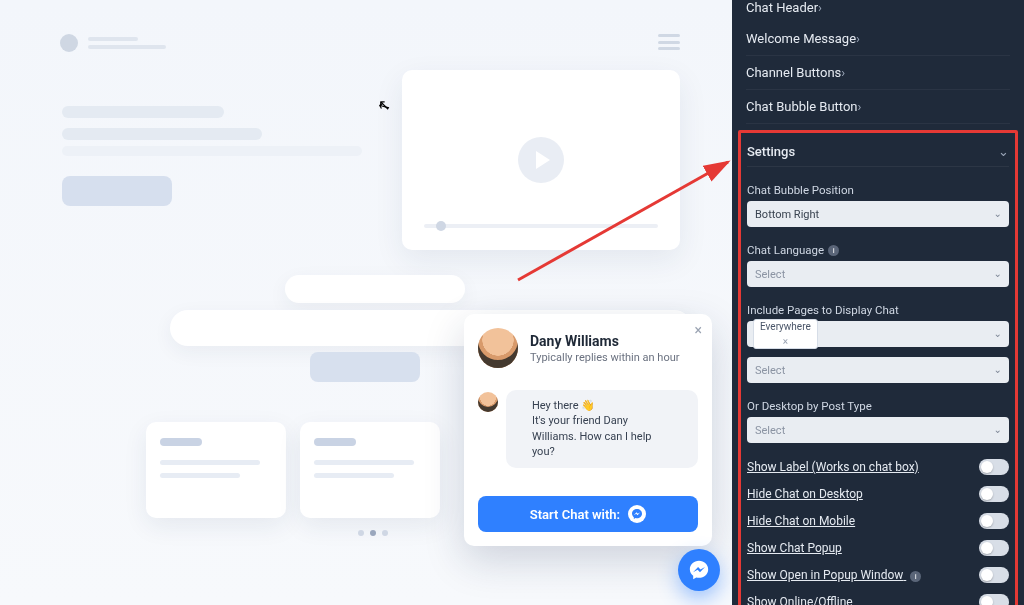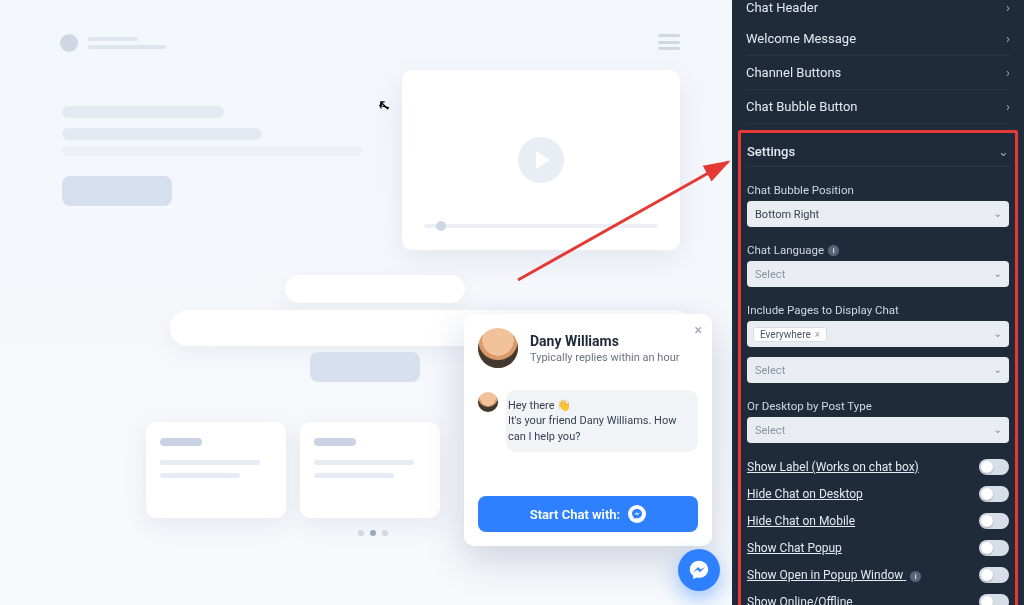--- a/index.html
+++ b/index.html
@@ -59,60 +59,60 @@
   }
   .chat-head { position:relative; padding:14px 2px 12px 14px; display:flex; gap:12px; align-items:center; }
   .chat-av { width:40px; height:40px; border-radius:50%; background: radial-gradient(circle at 50% 30%, #f2c29a 0 45%, #d89a6b 46% 100%); box-shadow: inset 0 -8px 0 0 #44392f; }
   .chat-name { font-size:14px; font-weight:700; color:#1f2937; }
   .chat-sub  { font-size:11px; color:#6b7280; margin-top:2px; }
   .chat-close { position:absolute; top:8px; right:10px; color:#9aa3b2; font-size:14px; cursor:pointer; }
 
   .chat-body { flex:1; padding:10px 14px 6px 14px; background:#fff; }
   .bubble { display:flex; gap:8px; }
   .bubble .mini-av { width:20px; height:20px; border-radius:50%; background: radial-gradient(circle at 50% 30%, #f2c29a 0 45%, #d89a6b 46% 100%); box-shadow: inset 0 -5px 0 0 #44392f; flex:0 0 auto; margin-top:2px;}
-  .bubble .msg { background:#f1f3f7; border-radius:10px; padding:8px 2px; font-size:11px; color:#374151; line-height:1.4; }
+  .bubble .msg { background:#f1f3f7; border-radius:10px; padding:8px 26px; font-size:11px; color:#374151; line-height:1.4; }
   .chat-cta { margin:10px 14px 14px 14px; height:36px; border-radius:8px; background:#2f80ff; color:#fff; display:flex; align-items:center; justify-content:center; gap:8px; font-size:13px; font-weight:600; }
   .msgr-icon { width:18px; height:18px; border-radius:50%; background:#fff; display:flex; align-items:center; justify-content:center; }
   .msgr-icon svg { fill:#2f80ff; }
 
   .fab { position:absolute; right:12px; bottom:14px; width:42px; height:42px; border-radius:50%; background:#2f80ff; display:flex; align-items:center; justify-content:center; box-shadow:0 8px 20px rgba(47,128,255,.45); }
   .fab svg { fill:#fff; }
 
   
   .cursor { position:absolute; left:378px; top:98px; font-size:14px; color:#000; }
   .arrow-svg { position:absolute; left:514px; top:156px; width:224px; height:128px; pointer-events:none; }
 
   
   .panel {
     width:292px; height:605px; background:#1f2a3a; color:#e5eaf1; overflow:hidden;
   }
   .acc { padding:0 14px; }
   .acc-row {
-    height:34px; display:flex; align-items:center; justify-content:space-between;
+    height:34px; display:flex; align-items:center; justify-content:flex-start;
     border-bottom:1px solid rgba(255,255,255,.05); font-size:13px; cursor:pointer;
   }
   .acc-row:first-child { height:22px; padding-top:0; align-items:flex-start; border-bottom:none; }
   .chev { color:#9aa6b8; }
 
   .highlight {
     margin:6px 6px 0 6px; border:3px solid #e53935; border-radius:2px; padding:4px 6px 8px 6px;
   }
   .sec-title { height:30px; display:flex; align-items:center; justify-content:space-between; font-size:13px; font-weight:500; border-bottom:1px solid rgba(255,255,255,.06); }
   .field { margin-top:10px; }
   .field-label { font-size:11.5px; color:#cfd7e3; margin-bottom:4px; display:flex; align-items:center; gap:4px;margin-top:16px; }
   .info { width:11px; height:11px; border-radius:50%; background:#5a6578; color:#fff; font-size:8px; display:inline-flex; align-items:center; justify-content:center; }
   .select {
     position:relative; height:26px; background:#e9edf2; color:#394350; border-radius:4px;
     display:flex; align-items:center; padding:0 22px 0 8px; font-size:11px;
   }
   .select.dim { color:#8b94a3; }
   .select .sel-chev {
     position:absolute; right:7px; top:50%; transform:translateY(-55%); color:#7e8796; font-size:10px;
   }
-  .chip { display:inline-flex; align-items:center; gap:4px; background:#fff; border:1px solid #d6dde7; border-radius:3px; padding:1px 6px; font-size:10px; color:#4a5568; }
+  .chip { display:inline-flex; align-items:center; gap:4px; background:#fff; border:1px solid #d6dde7; border-radius:3px; padding:1px 6px; font-size:10px; color:#4a5568;flex-direction:column; }
   .chip .x { color:#9aa3b2; }
 
   .toggle-row { display:flex; align-items:center; justify-content:space-between; height:24px; font-size:12px; color:#e5eaf1;text-decoration:underline; }
   .toggle { position:relative; width:30px; height:16px; border-radius:10px; background:#d8dee7; }
   .toggle::after { content:""; position:absolute; top:2px; left:2px; width:12px; height:12px; border-radius:50%; background:#fff; box-shadow:0 1px 2px rgba(0,0,0,.25); }
 
 </style>
 </head>
 <body>
 

